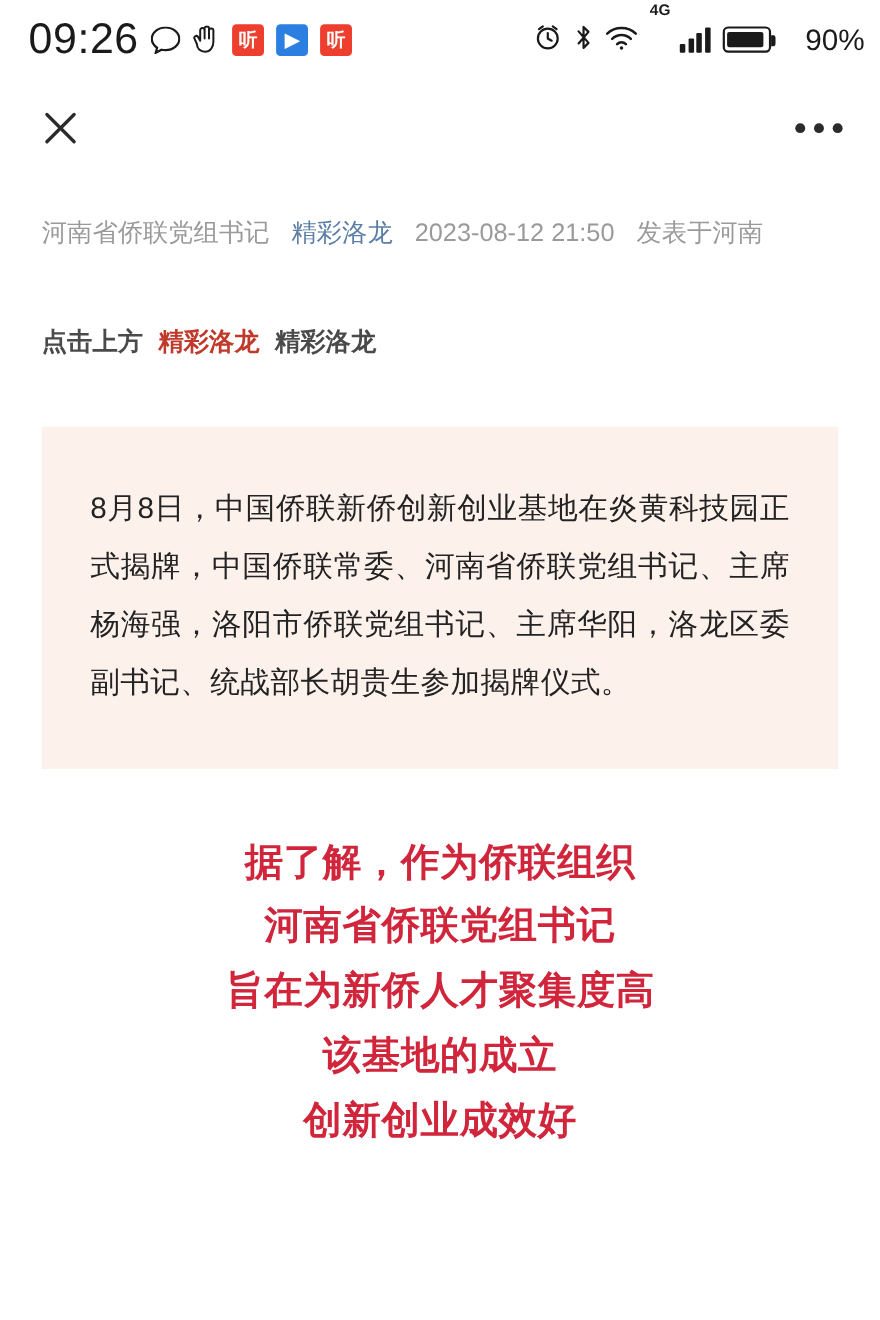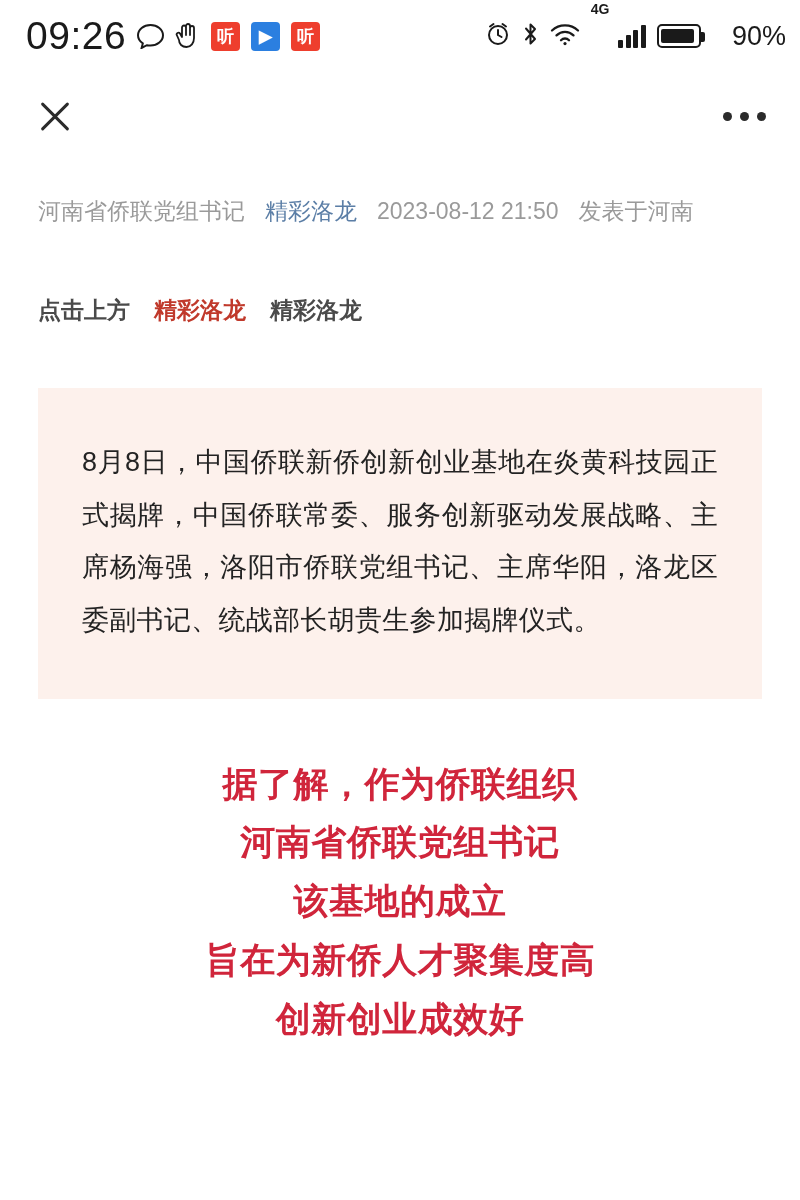--- a/index.html
+++ b/index.html
@@ -170,21 +170,21 @@
   .meta .account {
     color: #5b7ea6;
   }
   .follow-line {
     margin-top: 68px;
     font-size: 23px;
     color: #4a4a4a;
     font-weight: 700;
     display: flex;
     align-items: center;
-    gap: 24px;
+    gap: 14px;
   }
   .follow-line .brand { color: #c0392b; }
   .follow-line .action { color: #4a4a4a; }
 
   .highlight-box {
     margin-top: 62px;
     background: #fdf1ec;
     padding: 48px 44px 52px 44px;
   }
   .highlight-box p {
@@ -285,25 +285,25 @@
     <span>发表于河南</span>
   </div>
 
   <div class="follow-line">
     <span>点击上方</span>
     <span class="brand">精彩洛龙</span>
     <span class="action">精彩洛龙</span>
   </div>
 
   <div class="highlight-box">
-    <p>8月8日，中国侨联新侨创新创业基地在炎黄科技园正式揭牌，中国侨联常委、服务创新驱动发展战略、主席杨海强，洛阳市侨联党组书记、主席华阳，洛龙区委副书记、统战部长胡贵生参加揭牌仪式。</p>
+    <p>8月8日，中国侨联新侨创新创业基地在炎黄科技园正式揭牌，中国侨联常委、河南省侨联党组书记、主席杨海强，洛阳市侨联党组书记、主席华阳，洛龙区委副书记、统战部长胡贵生参加揭牌仪式。</p>
   </div>
 
   <div class="red-block">
     <p>据了解，作为侨联组织</p>
     <p>河南省侨联党组书记</p>
+    <p>旨在为新侨人才聚集度高</p>
     <p>该基地的成立</p>
-    <p>旨在为新侨人才聚集度高</p>
     <p>创新创业成效好</p>
 
   </div>
 
 </div>
 
 </body></html>

